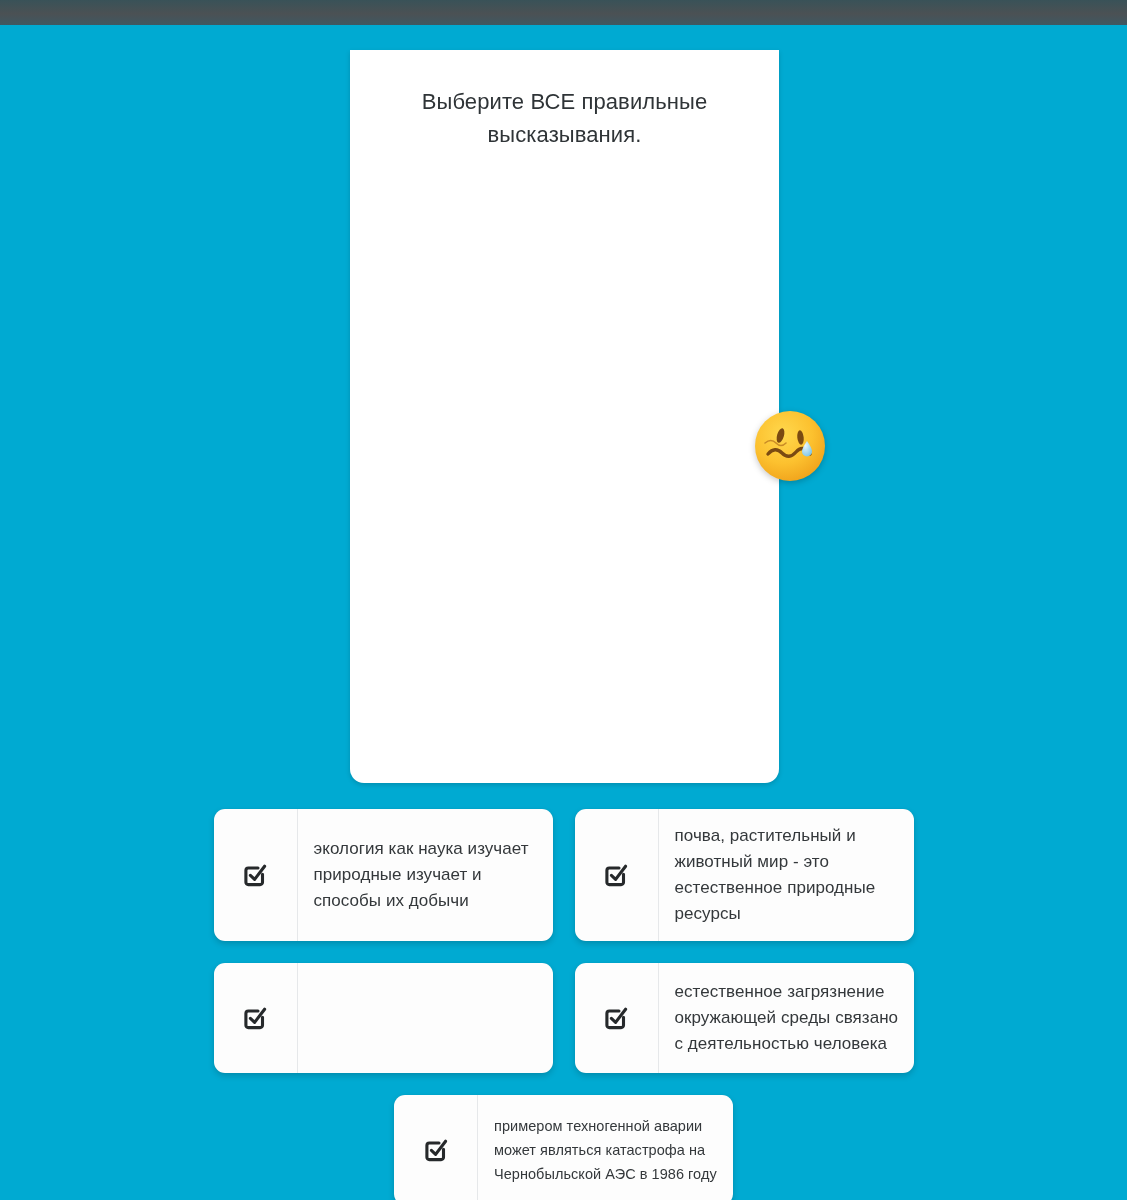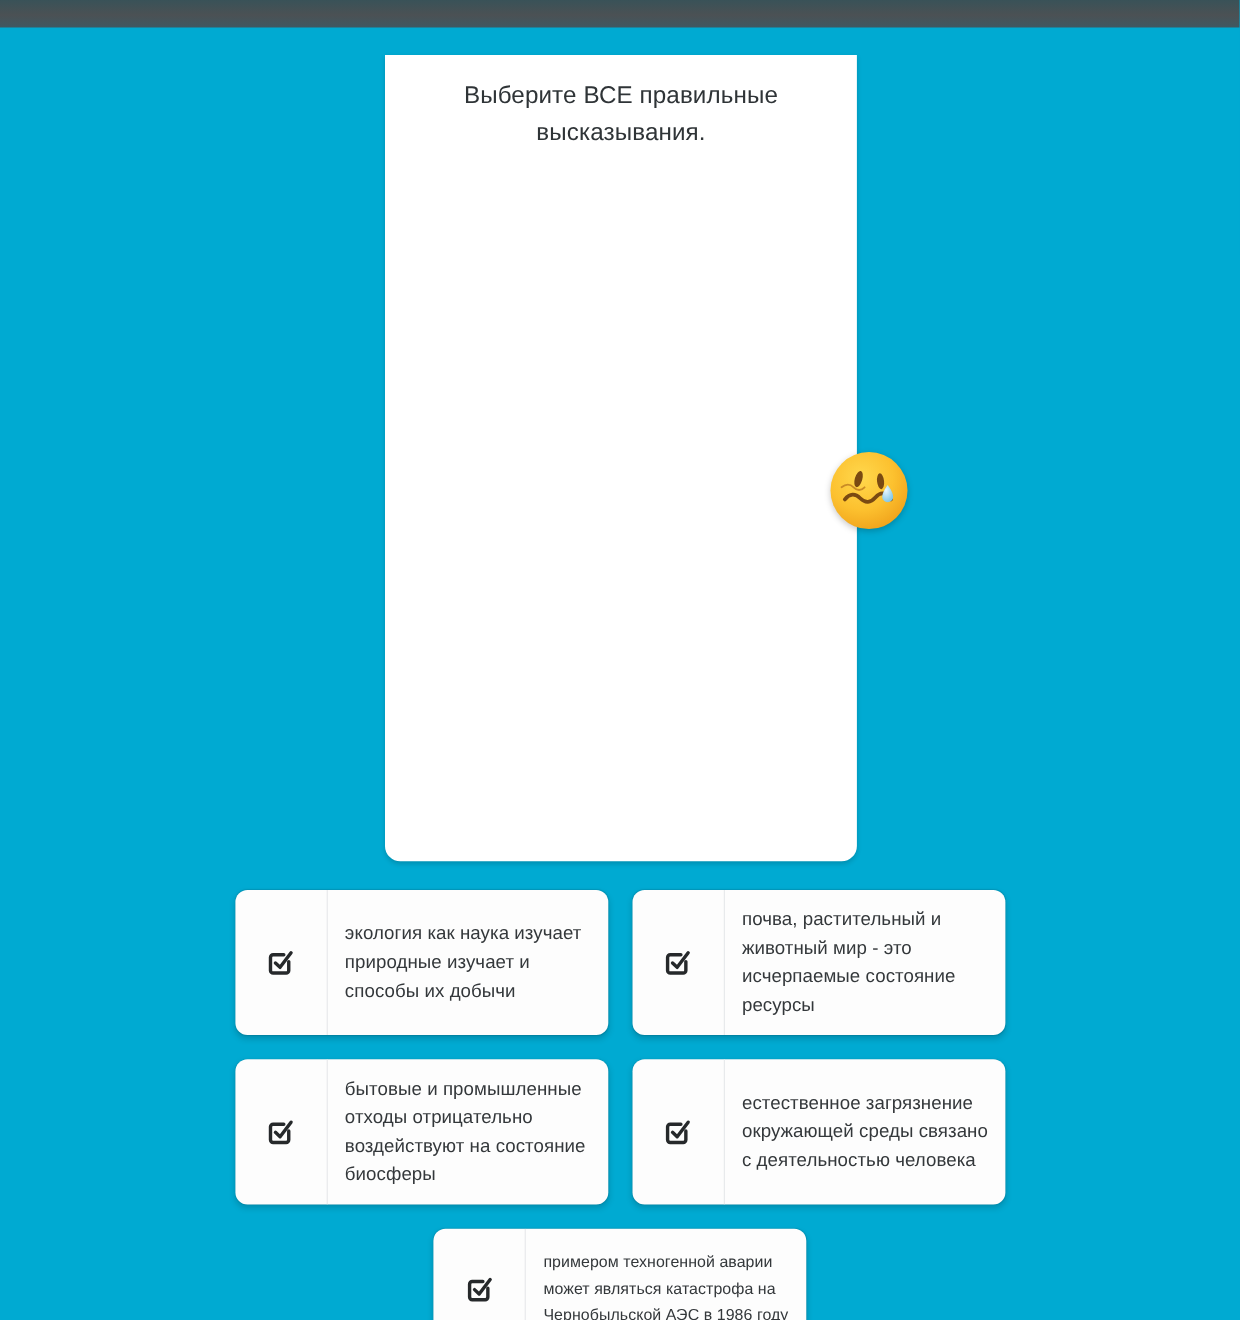--- a/index.html
+++ b/index.html
@@ -44,21 +44,21 @@
     width: 429px;
     height: 733px;
     background: #ffffff;
     border-bottom-left-radius: 14px;
     border-bottom-right-radius: 14px;
     box-shadow: 0 2px 5px rgba(0,0,0,0.16);
     z-index: 10;
   }
 
   #question-title {
-    padding: 20px 30px 0 30px;
+    padding: 35px 30px 0 30px;
     text-align: center;
     font-size: 22px;
     line-height: 33px;
     color: #2f3437;
     letter-spacing: 0.1px;
   }
 
   
   #emoji-sticker {
     position: absolute;
@@ -170,31 +170,30 @@
       <div class="answer-text">экология как наука изучает природные изучает и способы их добычи</div>
     </div>
 
     <div class="answer-card">
       <div class="answer-check">
         <svg width="26" height="26" viewBox="0 0 26 26" xmlns="http://www.w3.org/2000/svg">
           <path d="M20.5 12.2 V20.2 a2.4 2.4 0 0 1 -2.4 2.4 H6.3 A2.4 2.4 0 0 1 3.9 20.2 V8.4 A2.4 2.4 0 0 1 6.3 6 H16" fill="none" stroke="#26292b" stroke-width="3.1" stroke-linecap="round" stroke-linejoin="round"></path>
           <path d="M8.4 13.4 L12.6 17.4 L22.6 4.2" fill="none" stroke="#26292b" stroke-width="3.1" stroke-linecap="round" stroke-linejoin="round"></path>
         </svg>
       </div>
-      <div class="answer-text">почва, растительный и животный мир - это исчерпаемые состояние ресурсы</div>
-    </div>
-
-    <div class="answer-card">
-      <div class="answer-check">
-        <svg width="26" height="26" viewBox="0 0 26 26" xmlns="http://www.w3.org/2000/svg">
-          <path d="M20.5 12.2 V20.2 a2.4 2.4 0 0 1 -2.4 2.4 H6.3 A2.4 2.4 0 0 1 3.9 20.2 V8.4 A2.4 2.4 0 0 1 6.3 6 H16" fill="none" stroke="#26292b" stroke-width="3.1" stroke-linecap="round" stroke-linejoin="round"></path>
-          <path d="M8.4 13.4 L12.6 17.4 L22.6 4.2" fill="none" stroke="#26292b" stroke-width="3.1" stroke-linecap="round" stroke-linejoin="round"></path>
-        </svg>
-      </div>
-      <div class="answer-text">бытовые и промышленные отходы отрицательно воздействуют на состояние биосферы</div>
+      <div class="answer-text">почва, растительный и животный мир - это естественное природные ресурсы</div>
+    </div>
+
+    <div class="answer-card">
+      <div class="answer-check">
+        <svg width="26" height="26" viewBox="0 0 26 26" xmlns="http://www.w3.org/2000/svg">
+          <path d="M20.5 12.2 V20.2 a2.4 2.4 0 0 1 -2.4 2.4 H6.3 A2.4 2.4 0 0 1 3.9 20.2 V8.4 A2.4 2.4 0 0 1 6.3 6 H16" fill="none" stroke="#26292b" stroke-width="3.1" stroke-linecap="round" stroke-linejoin="round"></path>
+          <path d="M8.4 13.4 L12.6 17.4 L22.6 4.2" fill="none" stroke="#26292b" stroke-width="3.1" stroke-linecap="round" stroke-linejoin="round"></path>
+        </svg>
+      </div>
     </div>
 
     <div class="answer-card">
       <div class="answer-check">
         <svg width="26" height="26" viewBox="0 0 26 26" xmlns="http://www.w3.org/2000/svg">
           <path d="M20.5 12.2 V20.2 a2.4 2.4 0 0 1 -2.4 2.4 H6.3 A2.4 2.4 0 0 1 3.9 20.2 V8.4 A2.4 2.4 0 0 1 6.3 6 H16" fill="none" stroke="#26292b" stroke-width="3.1" stroke-linecap="round" stroke-linejoin="round"></path>
           <path d="M8.4 13.4 L12.6 17.4 L22.6 4.2" fill="none" stroke="#26292b" stroke-width="3.1" stroke-linecap="round" stroke-linejoin="round"></path>
         </svg>
       </div>
       <div class="answer-text">естественное загрязнение окружающей среды связано с деятельностью человека</div>

